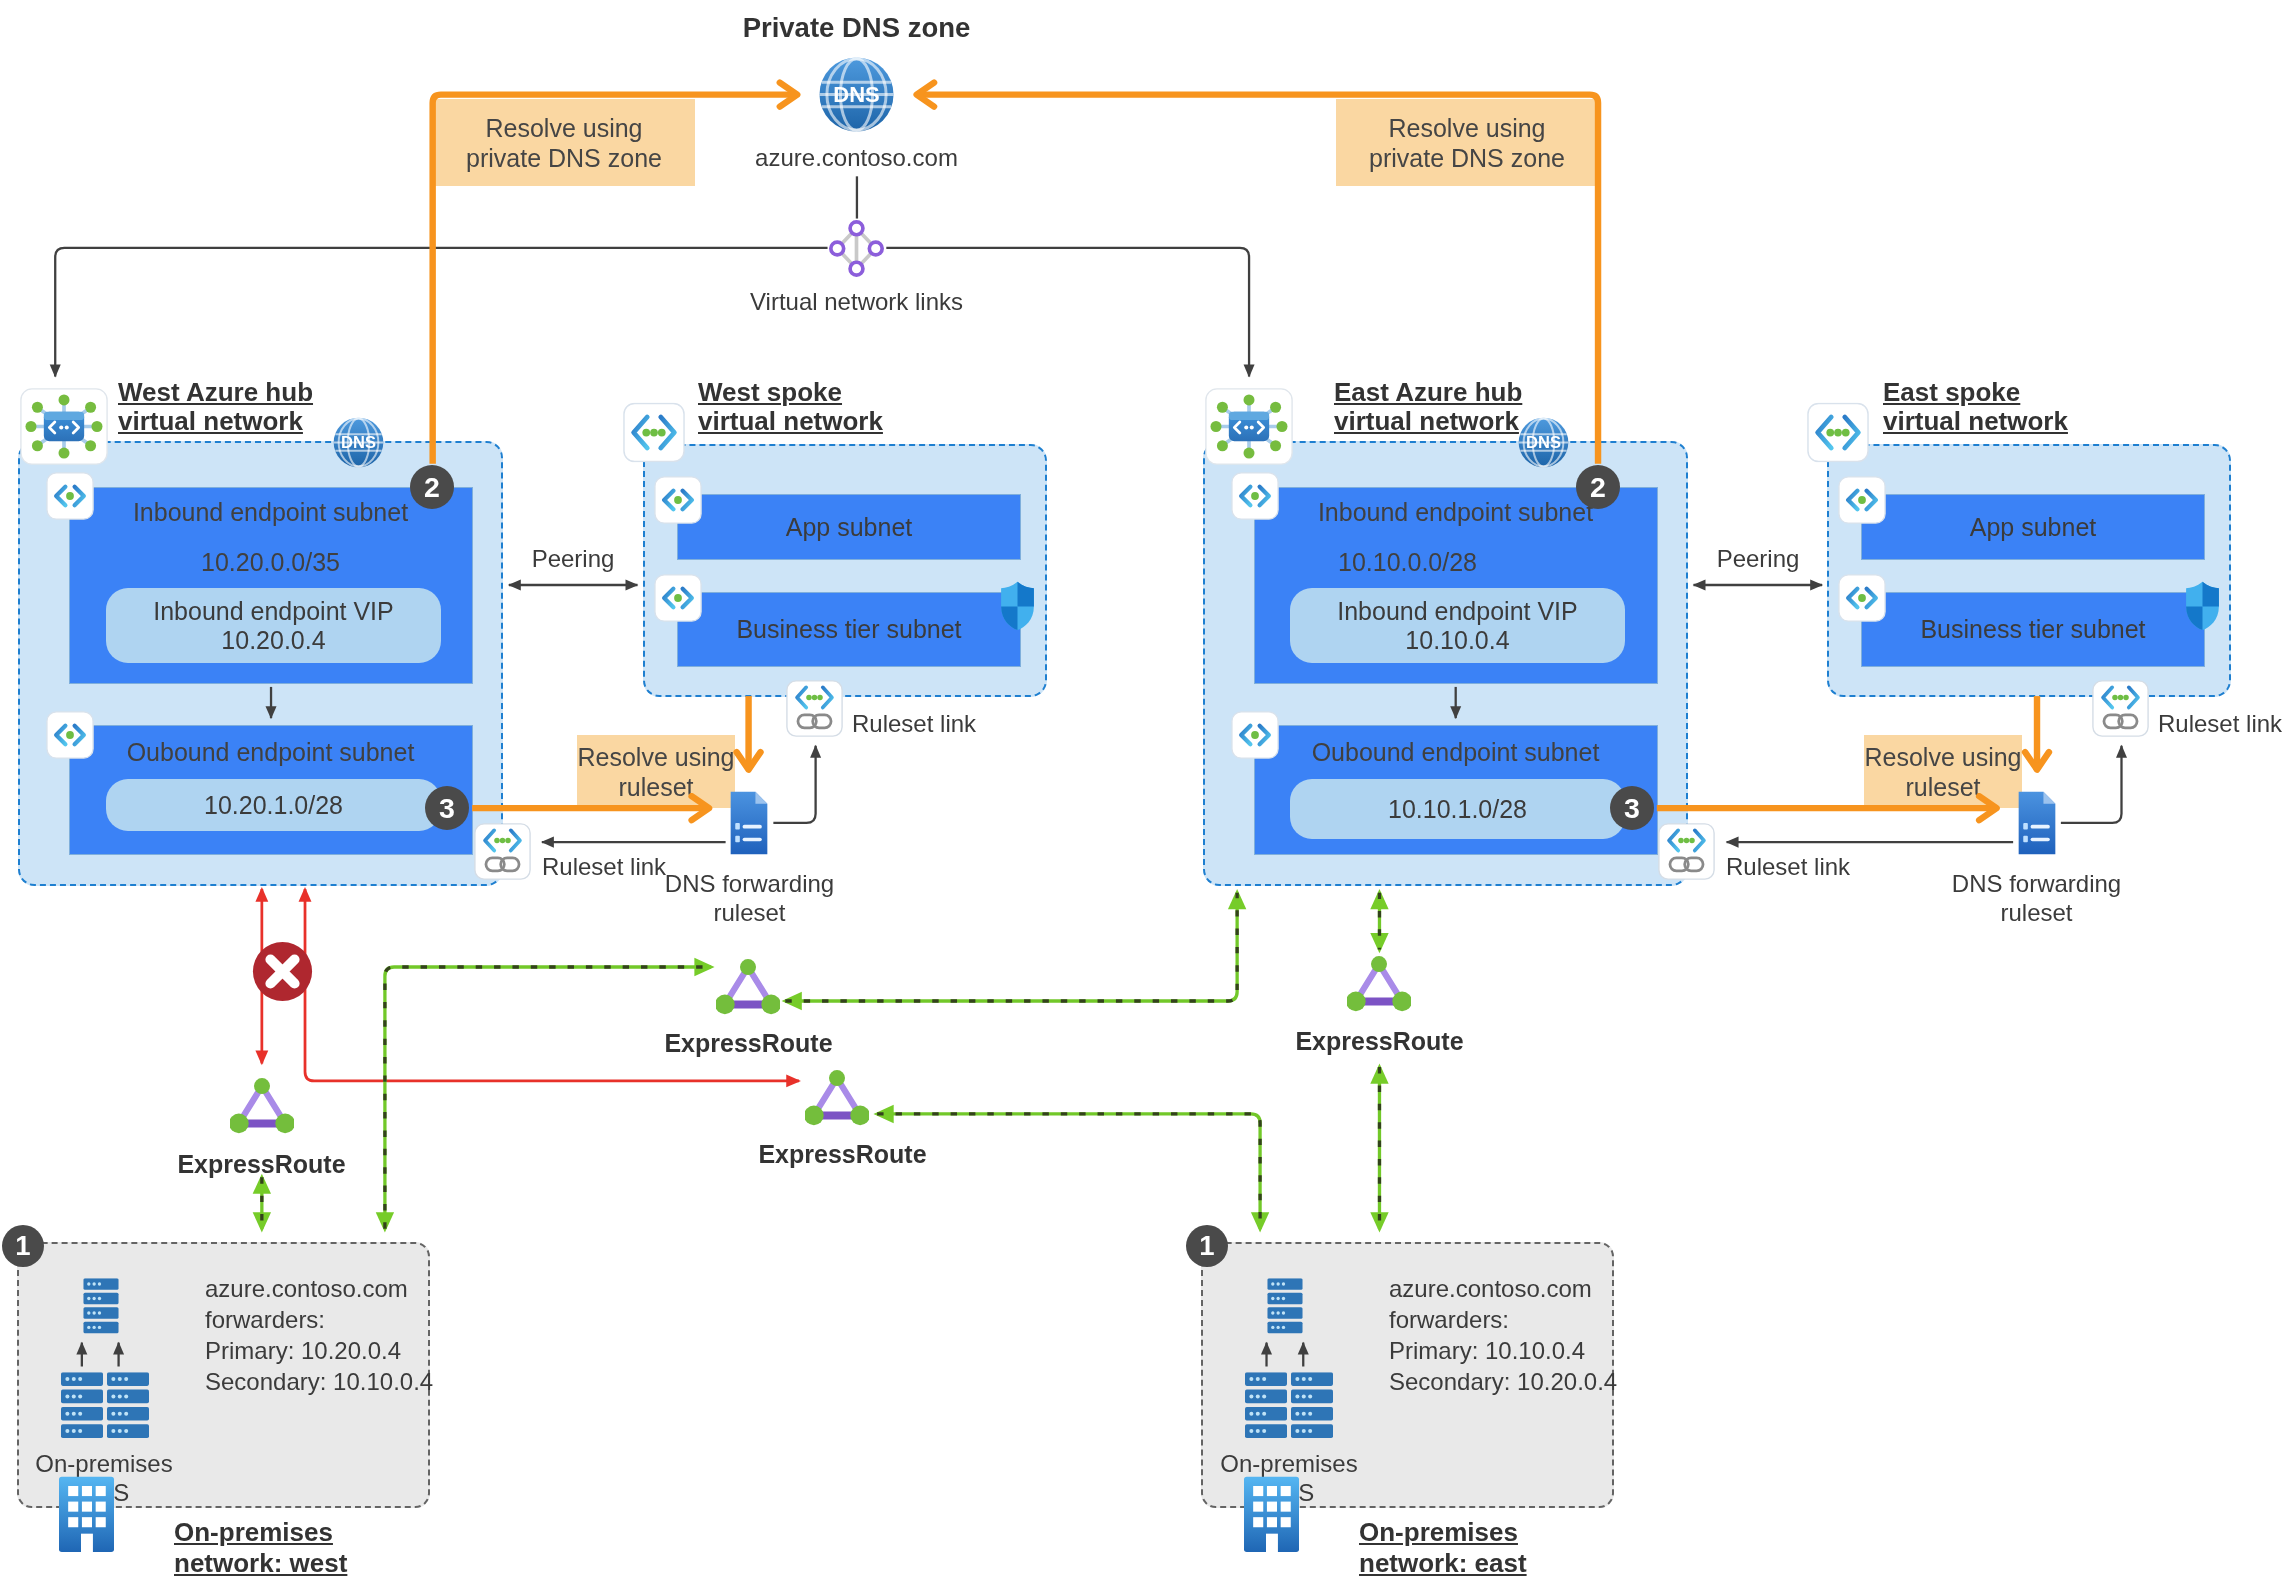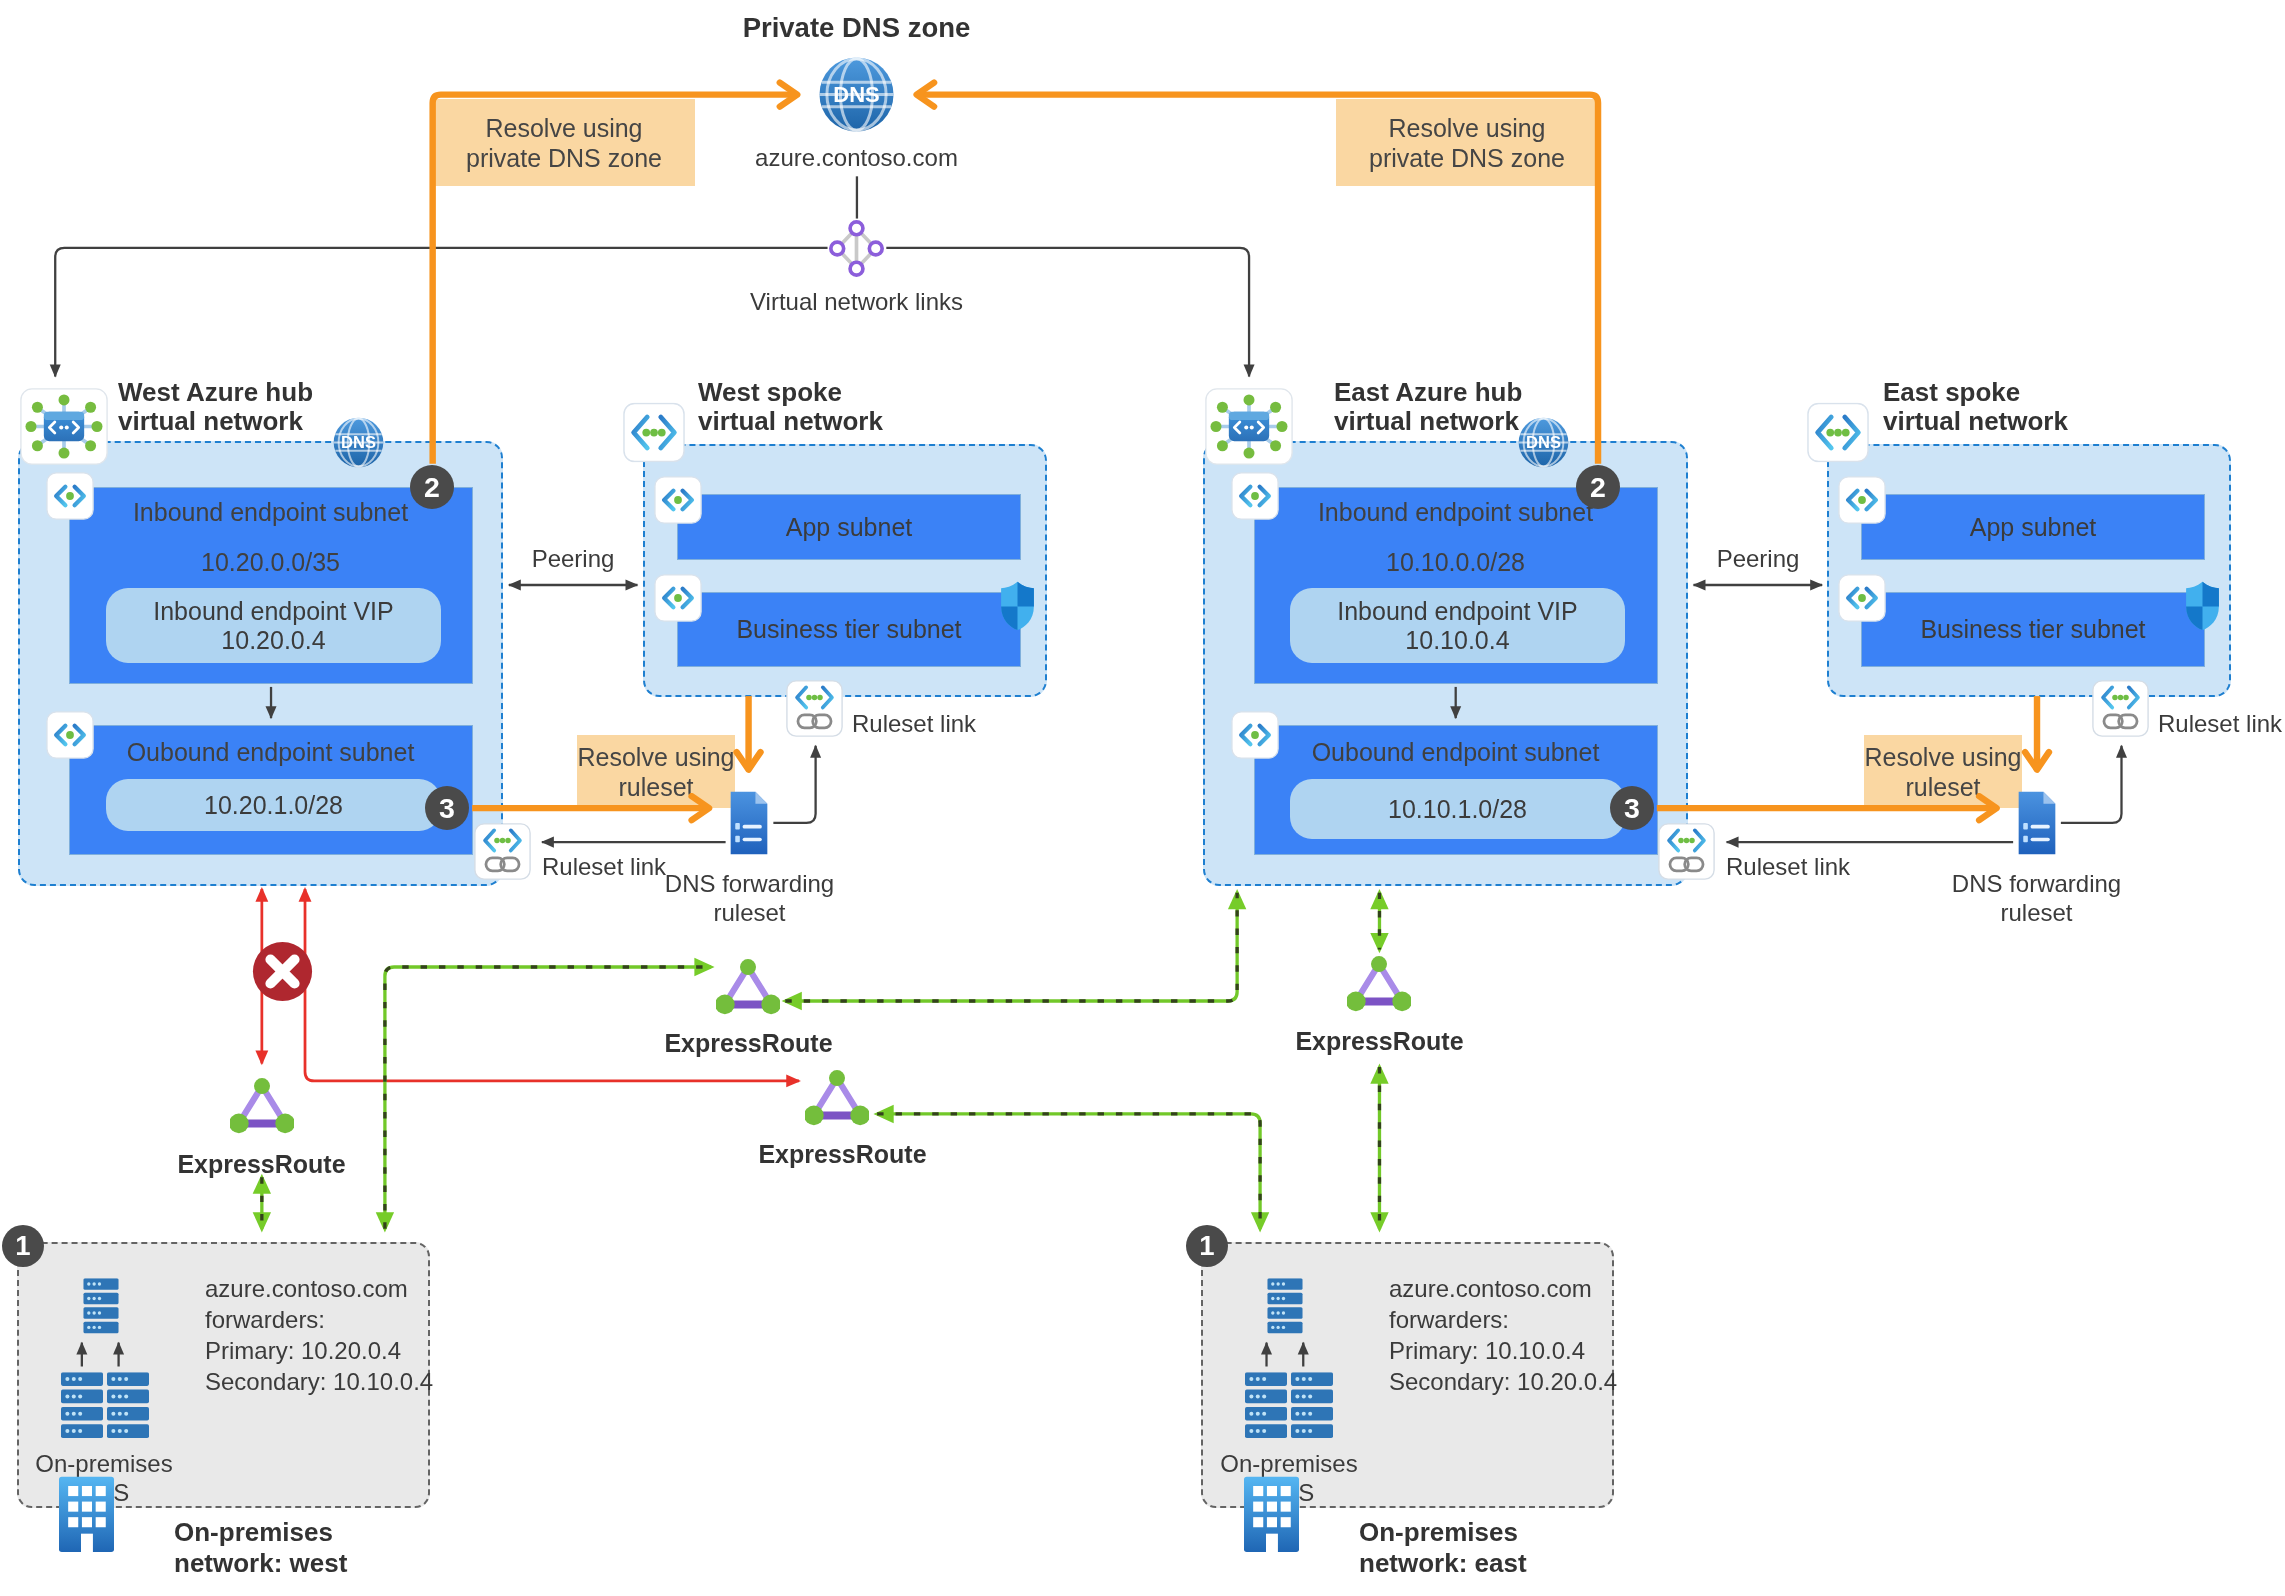--- a/index.html
+++ b/index.html
@@ -15,21 +15,21 @@
   .callout{background:#fad7a2;z-index:3;display:flex;flex-direction:column;align-items:center;justify-content:center;
            font-size:25px;line-height:30px;color:#454545;}
   .onprem{background:#e9e9e9;border:2.8px dashed #646464;border-radius:14.7px;z-index:1;}
   .badge{position:absolute;z-index:9;background:#4a4a4a;color:#fff;border-radius:50%;
          display:flex;align-items:center;justify-content:center;font-weight:bold;}
   .step{width:44px;height:44px;font-size:28.5px;}
   .one{width:42px;height:42px;font-size:27.5px;}
   .txt{position:absolute;z-index:7;font-size:24px;line-height:29px;white-space:nowrap;}
   .ctr{text-align:center;}
   .bold{font-weight:bold;color:#333;}
-  .t28{font-size:26px;line-height:28.5px;}
+  .t28{font-size:26px;line-height:28.5px;text-decoration:underline;}
   .t27{font-size:25px;border-radius:22px;}
   .innertitle{position:absolute;z-index:4;font-size:25px;text-align:center;color:#404040;white-space:nowrap;}
   .dnslabel{position:absolute;z-index:10;color:#fff;font-weight:bold;display:flex;align-items:center;justify-content:center;}
 </style>
 </head>
 <body>
 
 <div class="canvas">
 
   <svg class="wires" width="2286" height="1597" viewBox="0 0 2489 1739">
@@ -281,21 +281,21 @@
     <div>10.20.0.4</div>
   </div>
   <div class="box whitebox" style="left:69px;top:725px;width:404px;height:130px;"></div>
   <div class="innertitle" style="left:87px;top:738px;width:367px;">Oubound endpoint subnet</div>
   <div class="box bluebox t27" style="left:106px;top:779px;width:335px;height:52px;">
     <div>10.20.1.0/28</div>
   </div>
 
   <div class="box whitebox" style="left:1254px;top:487px;width:404px;height:197px;"></div>
   <div class="innertitle" style="left:1272px;top:498px;width:367px;">Inbound endpoint subnet</div>
-  <div class="innertitle" style="left:1272px;top:548px;width:367px;">10.10.0.0/28</div>
+  <div class="innertitle" style="left:1224px;top:548px;width:367px;">10.10.0.0/28</div>
   <div class="box bluebox t27" style="left:1290px;top:588px;width:335px;height:75px;">
     <div>Inbound endpoint VIP</div>
     <div>10.10.0.4</div>
   </div>
   <div class="box whitebox" style="left:1254px;top:725px;width:404px;height:130px;"></div>
   <div class="innertitle" style="left:1272px;top:738px;width:367px;">Oubound endpoint subnet</div>
   <div class="box bluebox t27" style="left:1290px;top:779px;width:335px;height:60px;">
     <div>10.10.1.0/28</div>
   </div>
 

